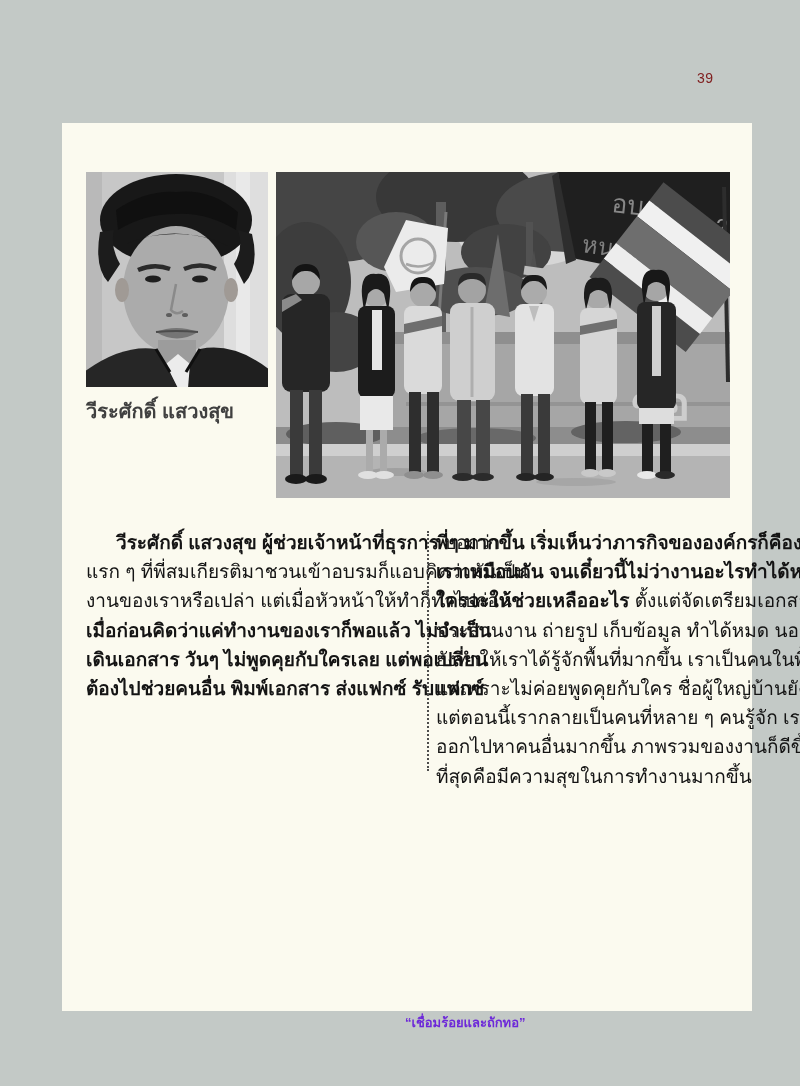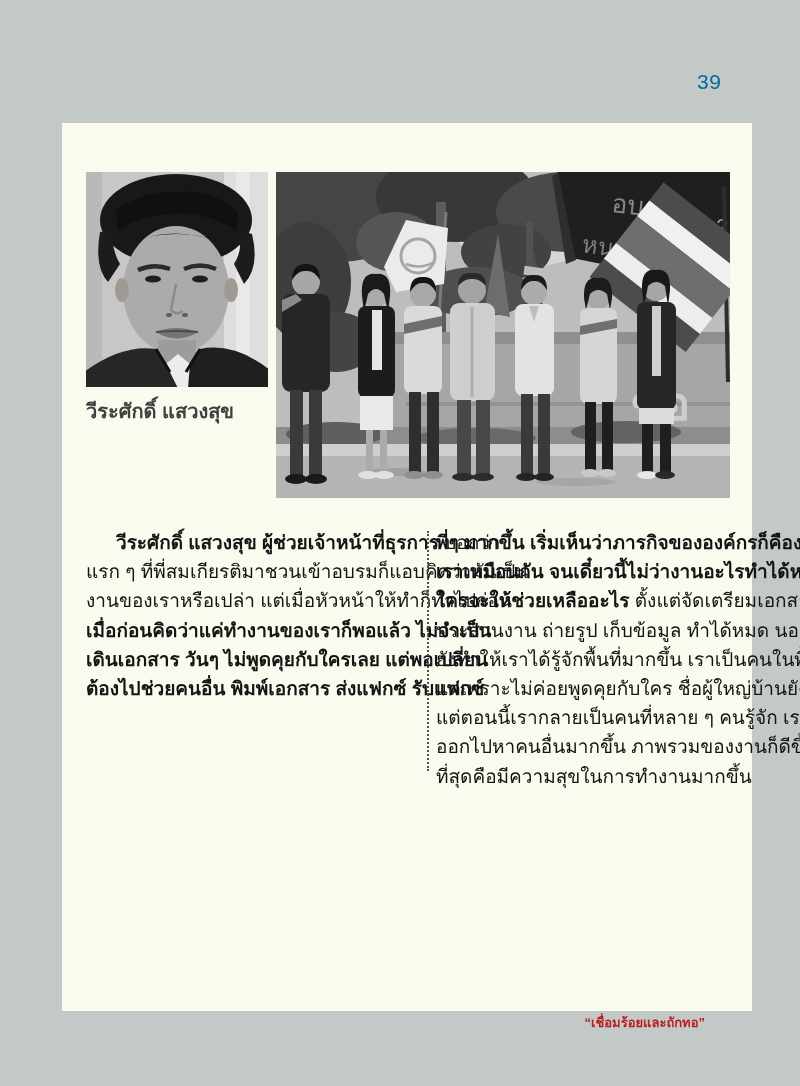--- a/index.html
+++ b/index.html
@@ -3,21 +3,21 @@
 <meta charset="utf-8">
 <style>
   html,body{margin:0;padding:0;}
   body{
     width:800px;height:1086px;position:relative;overflow:hidden;
     background:#c3c9c6;
     font-family:"Liberation Sans","DejaVu Sans",sans-serif;
   }
   .page-number{
     position:absolute;top:70px;left:697px;
-    font-size:21px;color:#0369a1;letter-spacing:.5px;
+    font-size:14px;color:#7f1d1d;letter-spacing:.5px;
   }
   .panel{
     position:absolute;left:62px;top:123px;width:690px;height:888px;
     background:#fbfaef;
   }
   .photo{position:absolute;overflow:hidden;}
   .photo svg{display:block;width:100%;height:100%;}
   .portrait{left:24px;top:49px;width:182px;height:215px;}
   .group{left:214px;top:49px;width:454px;height:326px;}
   .caption{
@@ -34,21 +34,21 @@
   }
   .text-line{
     font-size:19px;line-height:29.2px;color:#141414;
     white-space:nowrap;text-align:justify;text-align-last:justify;
   }
   .text-line.indent{padding-left:30px;}
   .text-line.short{text-align-last:left;}
   .bold{font-weight:bold;}
   .footer{
     position:absolute;top:1012px;left:405px;width:300px;
-    text-align:right;font-size:13px;font-weight:bold;color:#b91c1c;
+    text-align:left;font-size:13px;font-weight:bold;color:#6d28d9;
   }
 </style>
 </head>
 <body style="background: rgb(195, 201, 198);">
 
 <div class="page-number">39</div>
 
 <div class="panel" style="background: rgb(251, 250, 239);">
 
   <div class="photo portrait">

